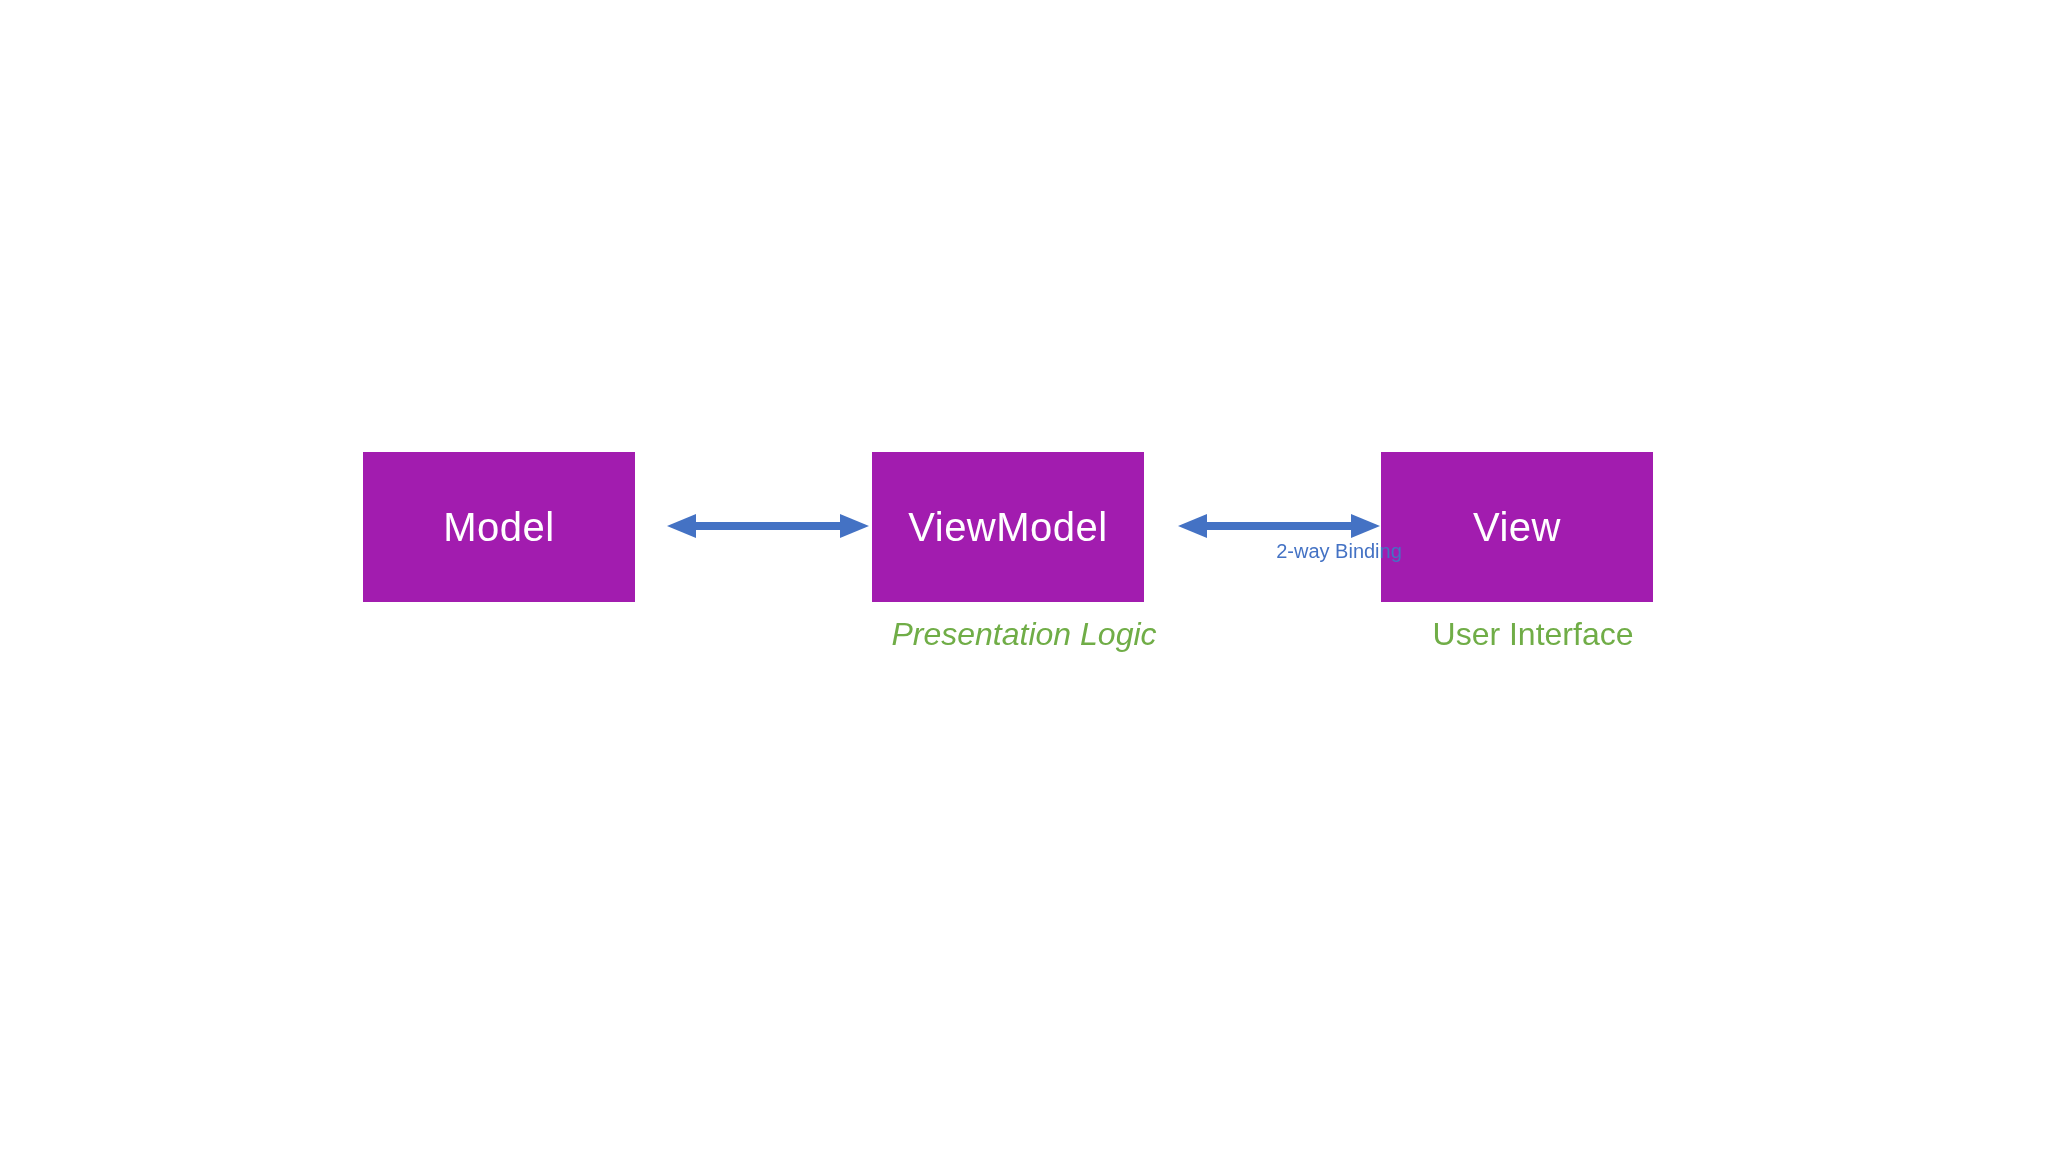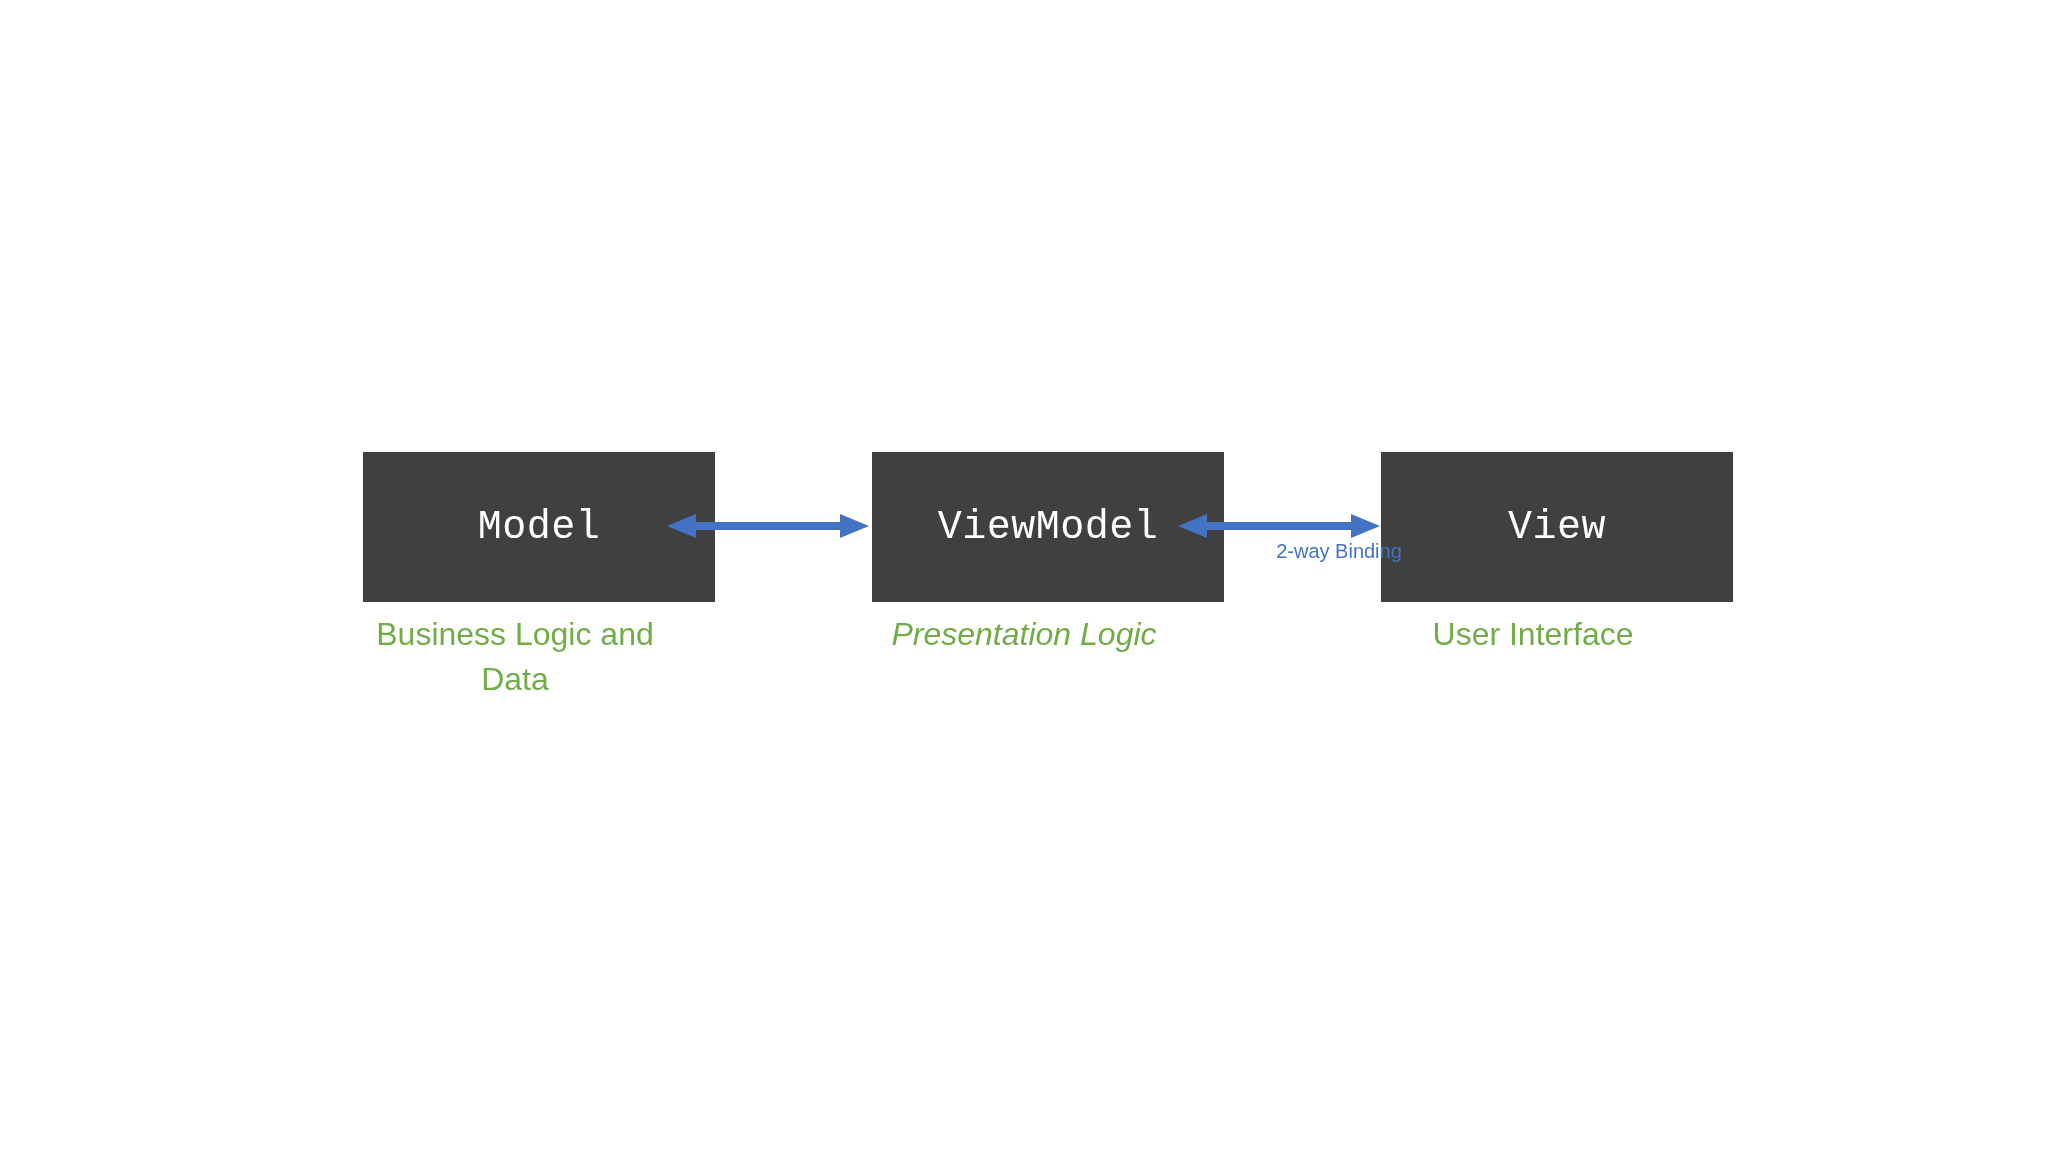--- a/index.html
+++ b/index.html
@@ -15,27 +15,26 @@
   }
   .stage {
     position: relative;
     width: 2048px;
     height: 1152px;
     background: #ffffff;
   }
   .node {
     position: absolute;
     top: 452px;
-    width: 352px;
+    width: 272px;
     height: 150px;
-    background: #404040;
+    background: #a21caf;
     display: flex;
     align-items: center;
     justify-content: center;
-    font-family: Liberation Mono, monospace;
   }
   .node-title {
     color: #ffffff;
     font-size: 40px;
     font-weight: 400;
     letter-spacing: 0.5px;
     white-space: nowrap;
   }
   .node-model     { left: 363px; }
   .node-viewmodel { left: 872px; }
@@ -100,19 +99,18 @@
   </svg>
 
   <svg class="arrow-svg arrow-2" viewBox="0 0 204 28" xmlns="http://www.w3.org/2000/svg">
     <line x1="26" y1="14" x2="178" y2="14" stroke="#4472C4" stroke-width="8"></line>
     <polygon points="1,14 30,2 30,26" fill="#4472C4"></polygon>
     <polygon points="203,14 174,2 174,26" fill="#4472C4"></polygon>
   </svg>
 
   <div class="connector-label">2-way Binding</div>
 
-  <div class="caption caption-model">Business Logic and Data</div>
 
   <div class="caption caption-viewmodel">Presentation Logic</div>
 
   <div class="caption caption-view">User Interface</div>
 
 </div>
 
 </body></html>

